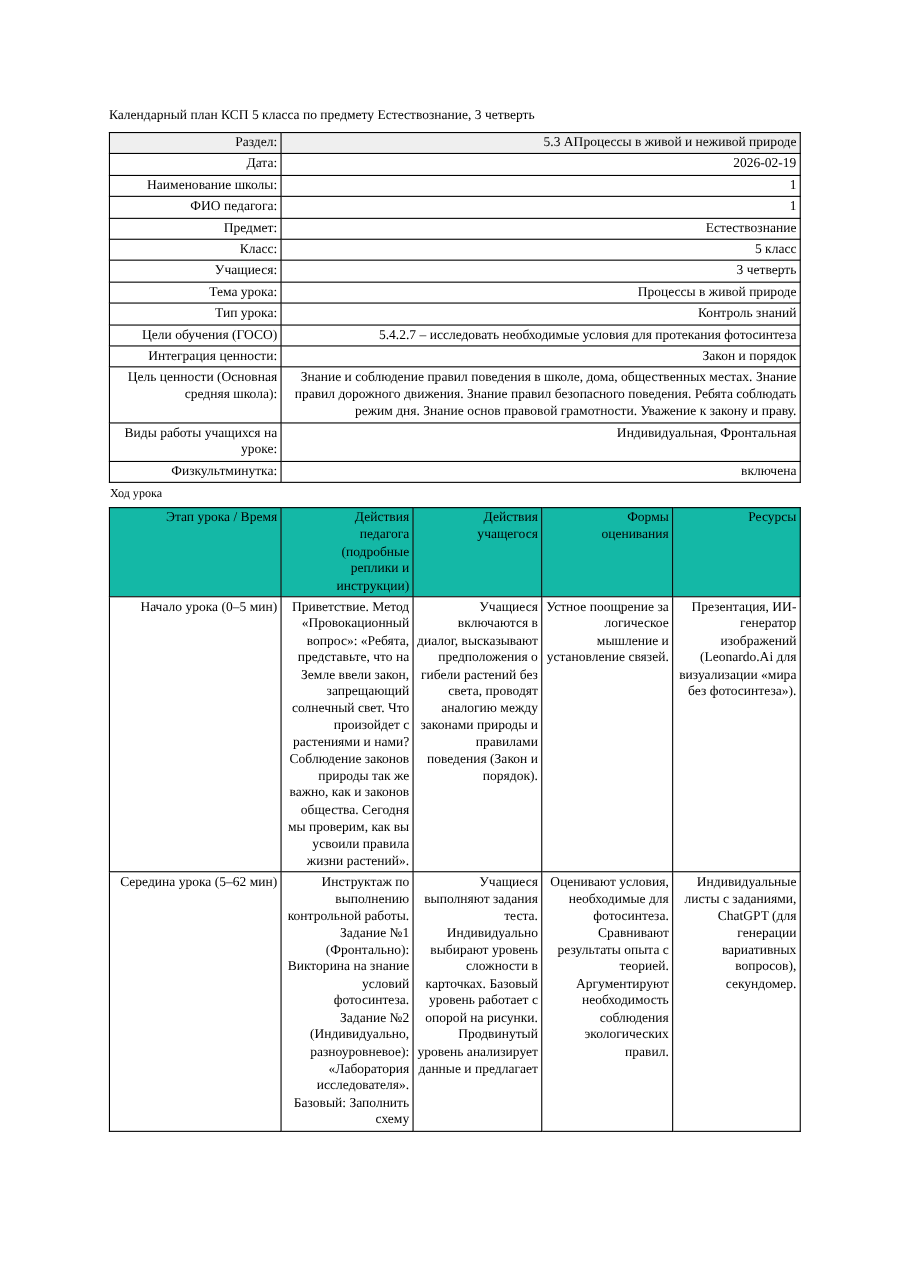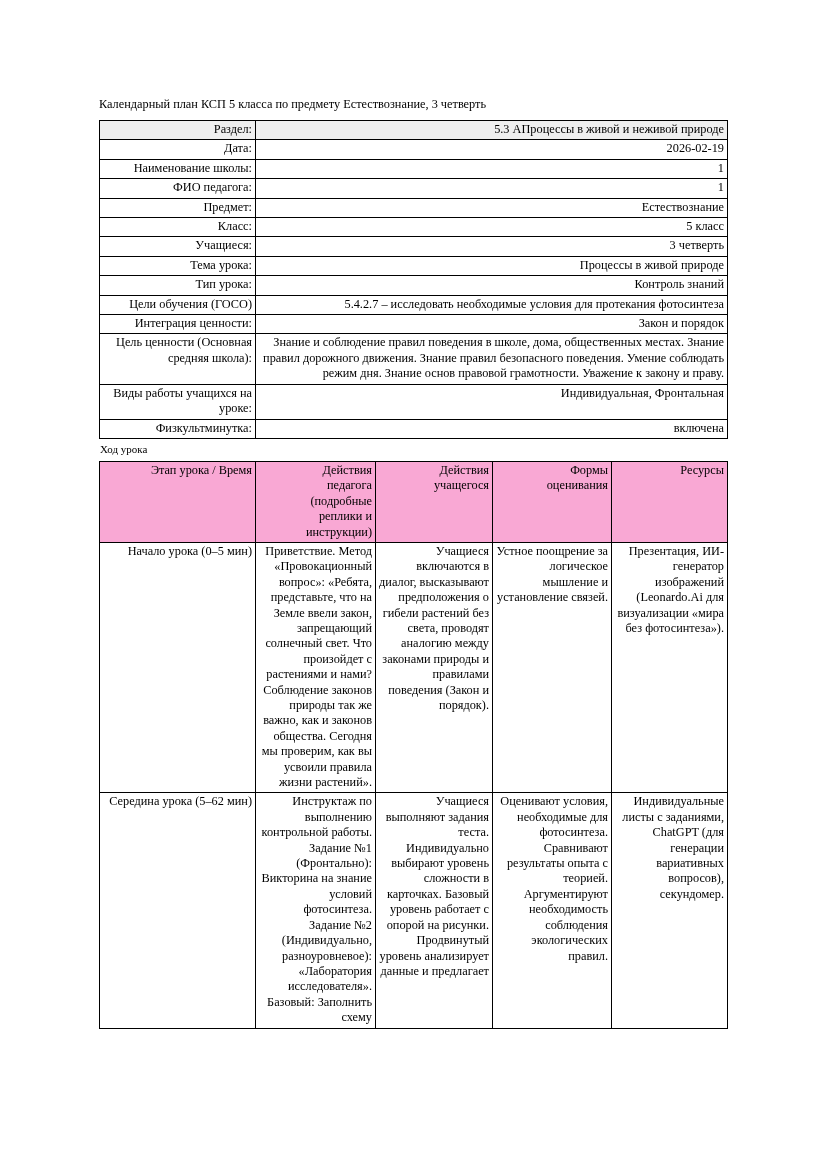--- a/index.html
+++ b/index.html
@@ -63,21 +63,21 @@
   .info-table col.c-label { width: 156px; }
   .info-table col.c-value { width: 472px; }
   .info-table tr.shaded td { background: #efefef; }
 
   
   .flow-table col.c1 { width: 156px; }
   .flow-table col.c2 { width: 120px; }
   .flow-table col.c3 { width: 117px; }
   .flow-table col.c4 { width: 119px; }
   .flow-table col.c5 { width: 116px; }
-  .flow-table thead td { background: #f9a8d4; padding-left: 45px; }
+  .flow-table thead td { background: #14b8a6; padding-left: 45px; }
   .flow-table thead td { height: 62px; }
 </style>
 </head>
 <body>
 
 <div class="page">
   <div class="content">
 
     <div class="doc-title">Календарный план КСП 5 класса по предмету Естествознание, 3 четверть</div>
 
@@ -126,21 +126,21 @@
         <tr>
           <td>Цели обучения (ГОСО)</td>
           <td>5.4.2.7 – исследовать необходимые условия для протекания фотосинтеза</td>
         </tr>
         <tr>
           <td>Интеграция ценности:</td>
           <td>Закон и порядок</td>
         </tr>
         <tr>
           <td>Цель ценности (Основная средняя школа):</td>
-          <td>Знание и соблюдение правил поведения в школе, дома, общественных местах. Знание правил дорожного движения. Знание правил безопасного поведения. Умение соблюдать режим дня. Знание основ правовой грамотности. Уважение к закону и праву.</td>
+          <td>Знание и соблюдение правил поведения в школе, дома, общественных местах. Знание правил дорожного движения. Знание правил безопасного поведения. Ребята соблюдать режим дня. Знание основ правовой грамотности. Уважение к закону и праву.</td>
         </tr>
         <tr>
           <td>Виды работы учащихся на уроке:</td>
           <td>Индивидуальная, Фронтальная</td>
         </tr>
         <tr>
           <td>Физкультминутка:</td>
           <td>включена</td>
         </tr>
       </tbody>

